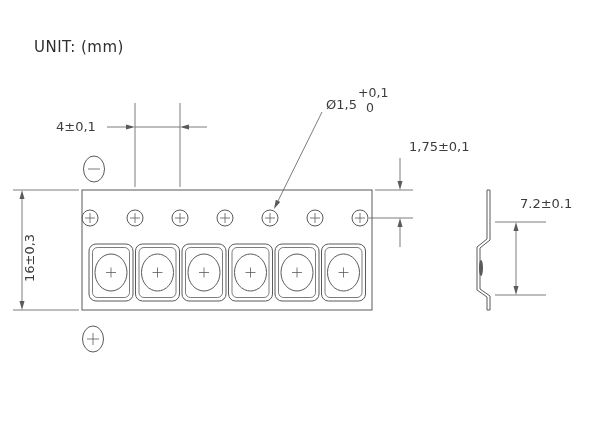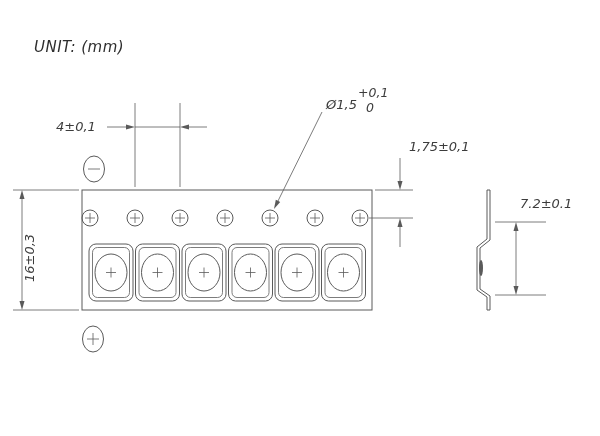--- a/index.html
+++ b/index.html
@@ -1,16 +1,16 @@
 <!DOCTYPE html>
 <html style="--line: #5a5a5a; --text: #3c3c3c;"><head>
 <meta charset="utf-8">
 <style>
   html,body{margin:0;padding:0;background:#ffffff;}
-  .page{position:relative;width:600px;height:436px;background:#fff;overflow:hidden;font-style:italic;}
+  .page{position:relative;width:600px;height:436px;background:#fff;overflow:hidden;}
   svg{display:block;}
   .ln{stroke:var(--line,#5a5a5a);stroke-width:1;fill:none;}
   .thin{stroke:var(--line,#5a5a5a);stroke-width:0.8;fill:none;}
   .ar{fill:var(--line,#5a5a5a);stroke:none;}
   .blob{fill:var(--line,#5a5a5a);stroke:none;}
   text{fill:var(--text,#3c3c3c);font-family:"DejaVu Sans","Liberation Sans",sans-serif;font-size:13px;}
   .unit{font-size:15px;letter-spacing:0.5px;fill:#2e2e2e;}
   .tol{font-size:12.5px;}
 </style>
 </head>

